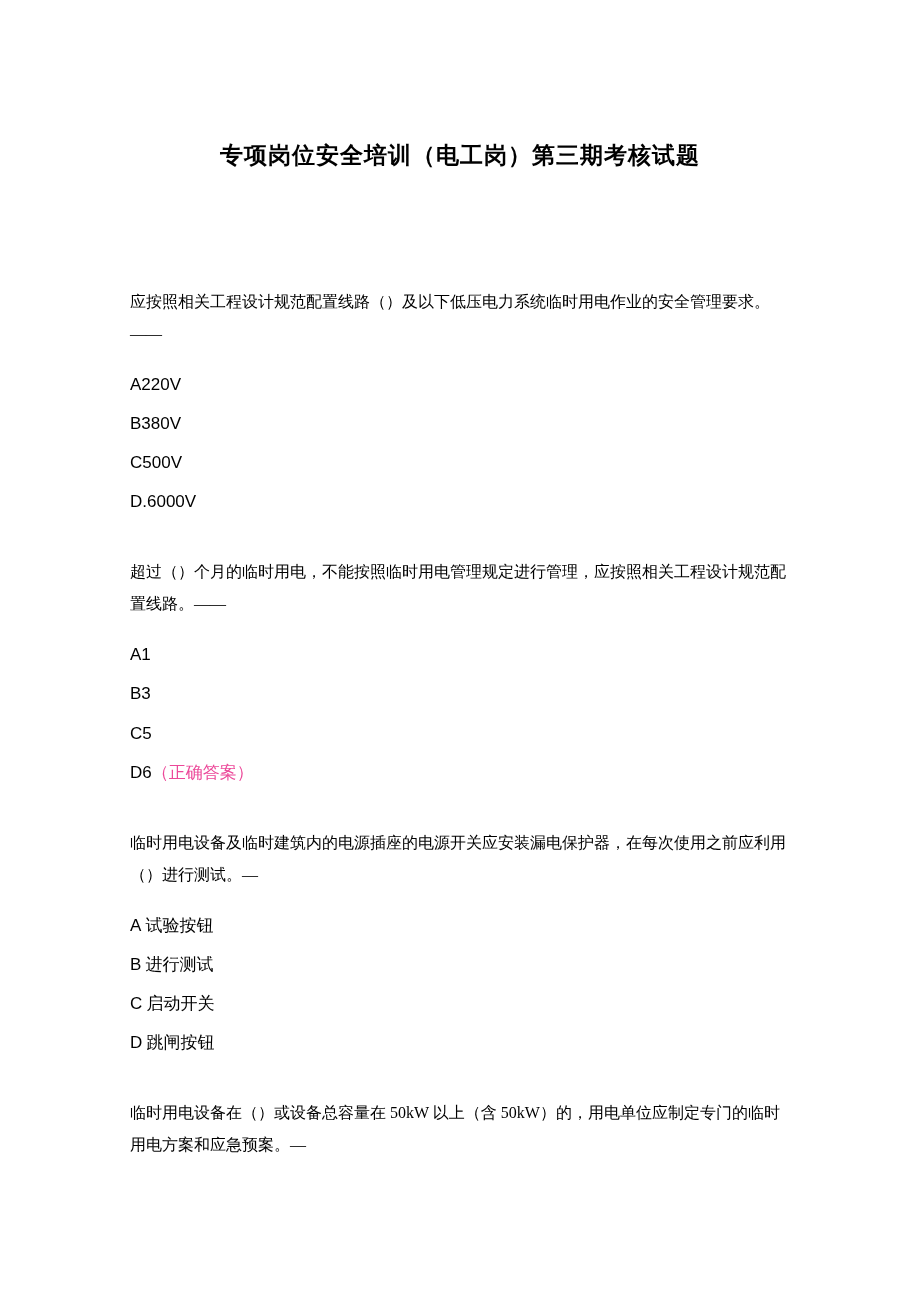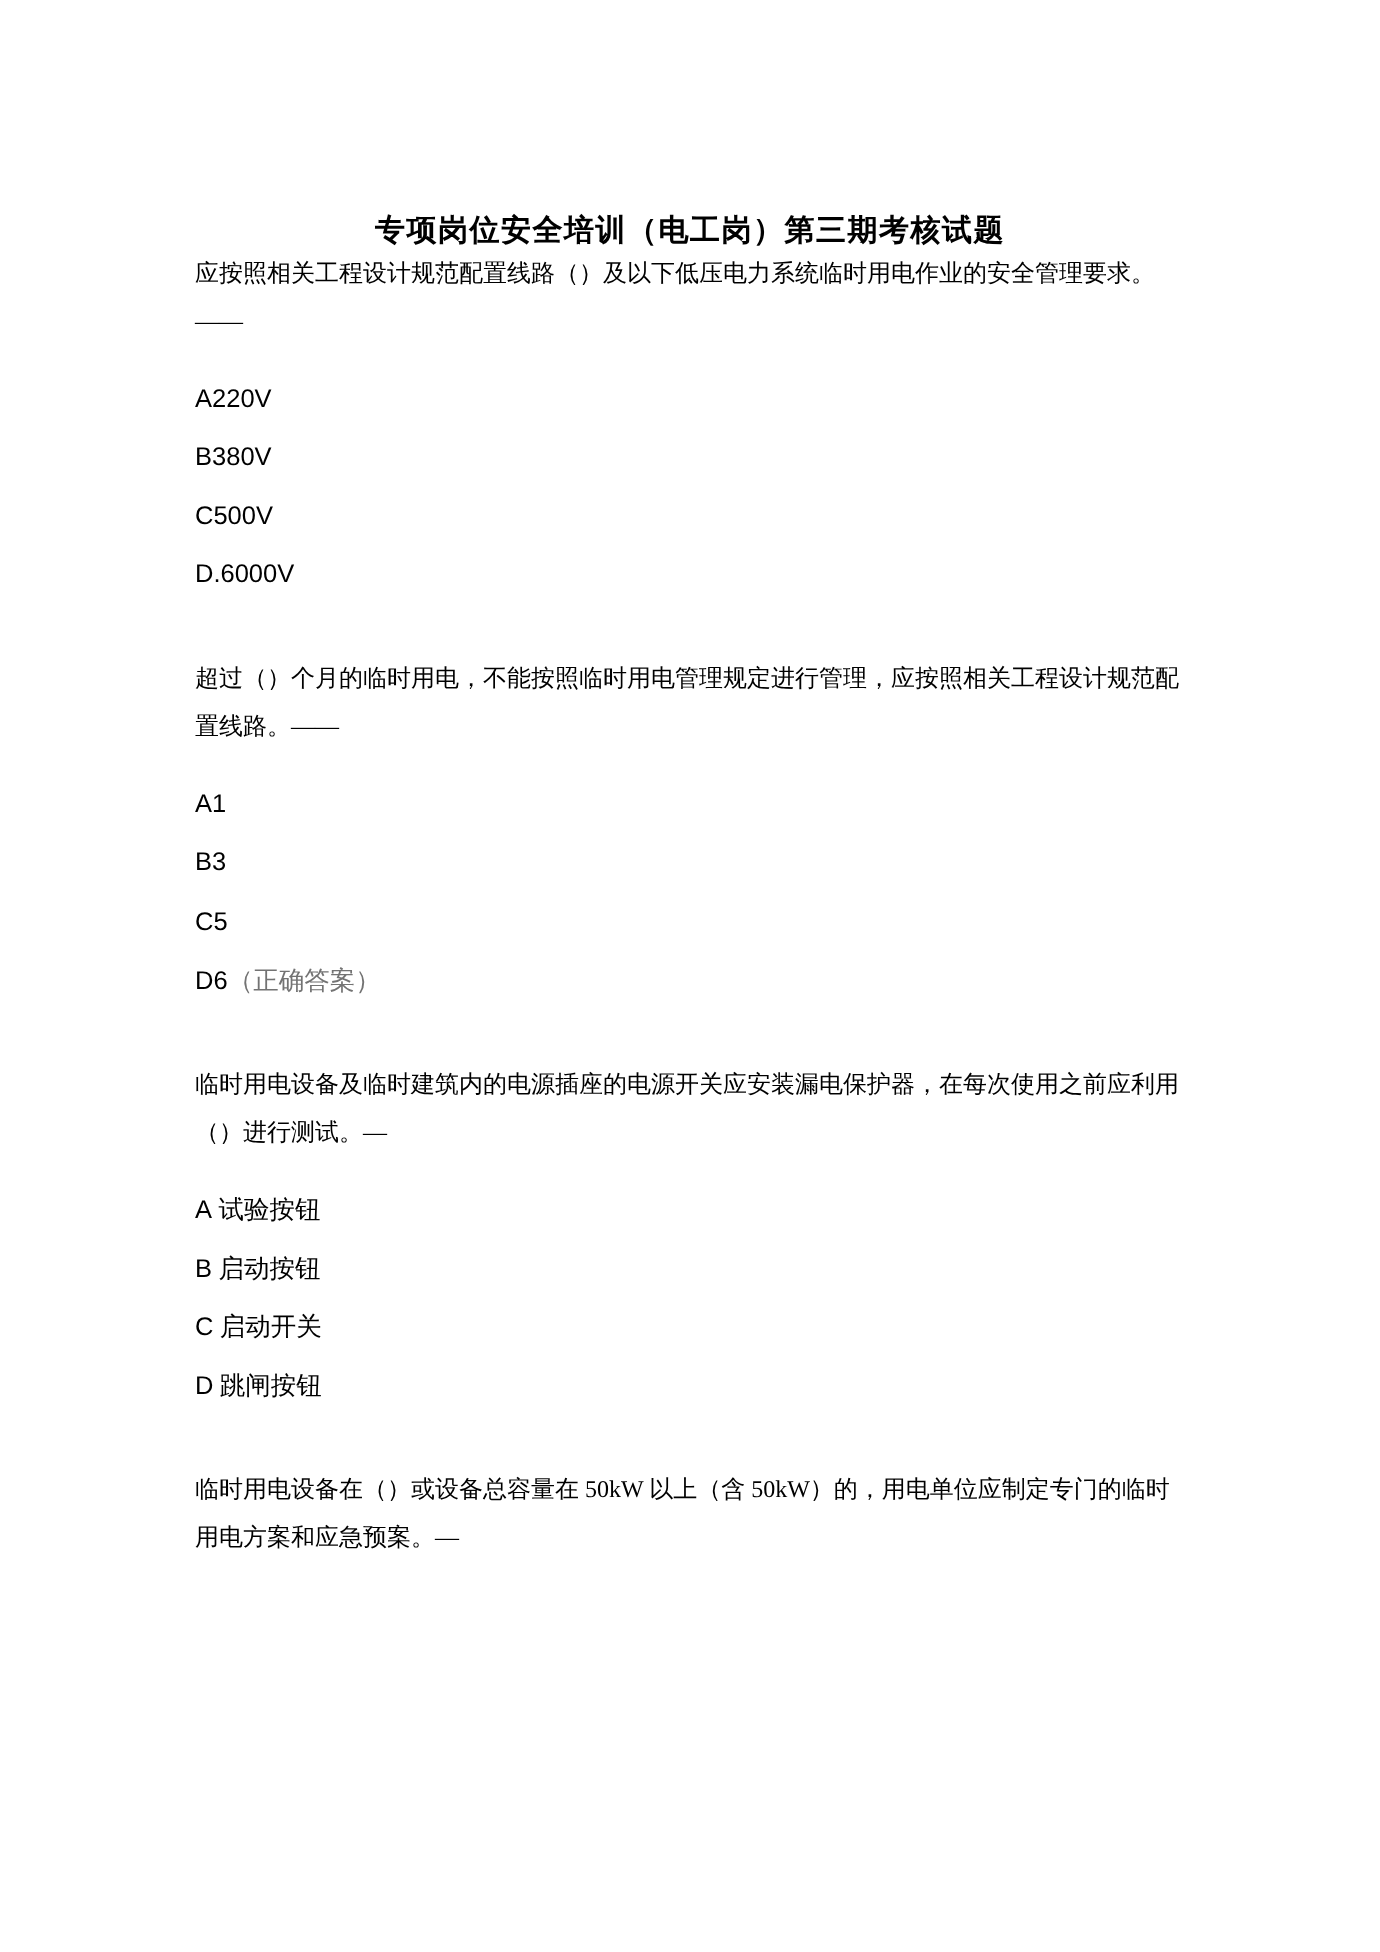--- a/index.html
+++ b/index.html
@@ -9,23 +9,24 @@
     }
     body {
       background: #ffffff;
       width: 920px;
       height: 1301px;
       font-family: "SimSun", "宋体", serif;
       color: #000000;
       padding: 140px 130px 0 130px;
     }
     .title {
-      font-size: 20px;
+      font-size: 23px;
       font-family: "SimSun", "宋体", serif;
       text-align: center;
+      margin-bottom: 115px;
       letter-spacing: 1px;
     }
     .question-text {
       font-size: 16px;
       line-height: 2.0;
       margin-bottom: 15px;
       font-family: "SimSun", "宋体", serif;
     }
     .options {
       margin-bottom: 35px;
@@ -36,21 +37,21 @@
       font-family: Arial, "SimSun", sans-serif;
     }
     .option-label {
       font-family: Arial, sans-serif;
     }
     .option-text {
       font-family: "SimSun", "宋体", serif;
       text-align: right;
     }
     .correct-answer {
-      color: #737373;
+      color: #ec4899;
       font-family: "SimSun", "宋体", serif;
     }
     .question-block {
       margin-bottom: 5px;
     }
   </style>
 </head>
 <body>
 
 <h1 class="title">专项岗位安全培训（电工岗）第三期考核试题</h1>
@@ -72,21 +73,21 @@
     <div class="option"><span class="option-label">B</span><span class="option-label">3</span></div>
     <div class="option"><span class="option-label">C</span><span class="option-label">5</span></div>
     <div class="option"><span class="option-label">D</span><span class="option-label">6</span><span class="correct-answer">（正确答案）</span></div>
   </div>
 </div>
 
 <div class="question-block">
   <p class="question-text">临时用电设备及临时建筑内的电源插座的电源开关应安装漏电保护器，在每次使用之前应利用（）进行测试。—</p>
   <div class="options">
     <div class="option"><span class="option-label">A</span><span class="option-text"> 试验按钮</span></div>
-    <div class="option"><span class="option-label">B</span><span class="option-text"> 启动按钮</span></div>
+    <div class="option"><span class="option-label">B</span><span class="option-text"> 进行测试</span></div>
     <div class="option"><span class="option-label">C</span><span class="option-text"> 启动开关</span></div>
     <div class="option"><span class="option-label">D</span><span class="option-text"> 跳闸按钮</span></div>
   </div>
 </div>
 
 <div class="question-block">
   <p class="question-text">临时用电设备在（）或设备总容量在 50kW 以上（含 50kW）的，用电单位应制定专门的临时用电方案和应急预案。—</p>
 </div>
 
 </body></html>

